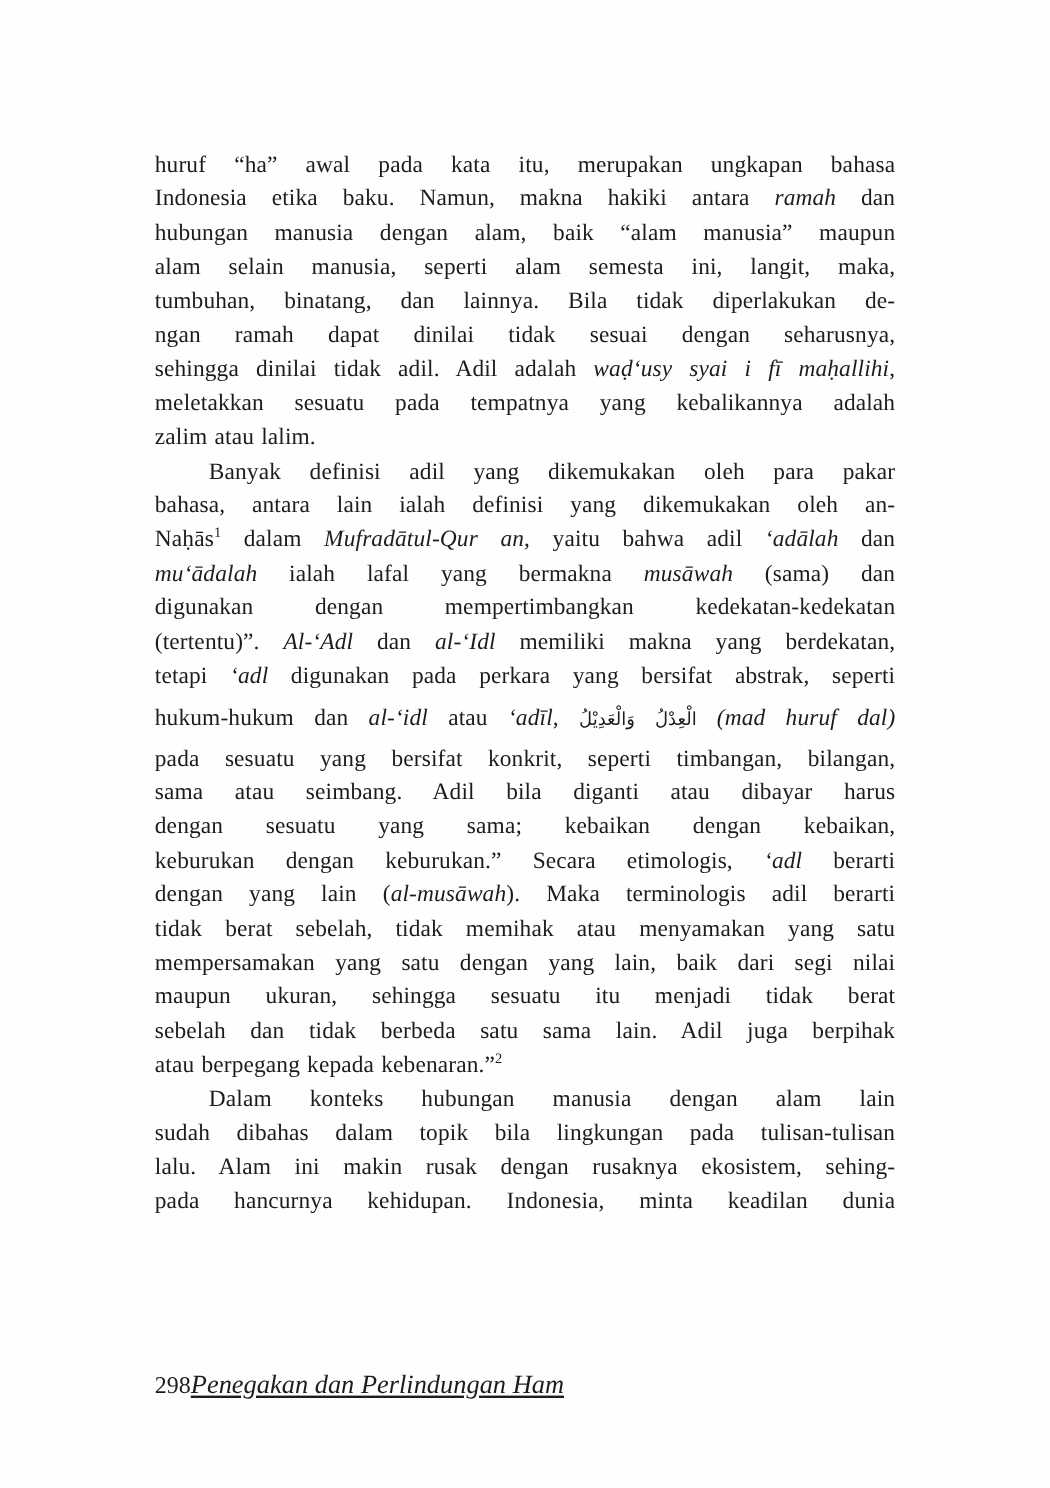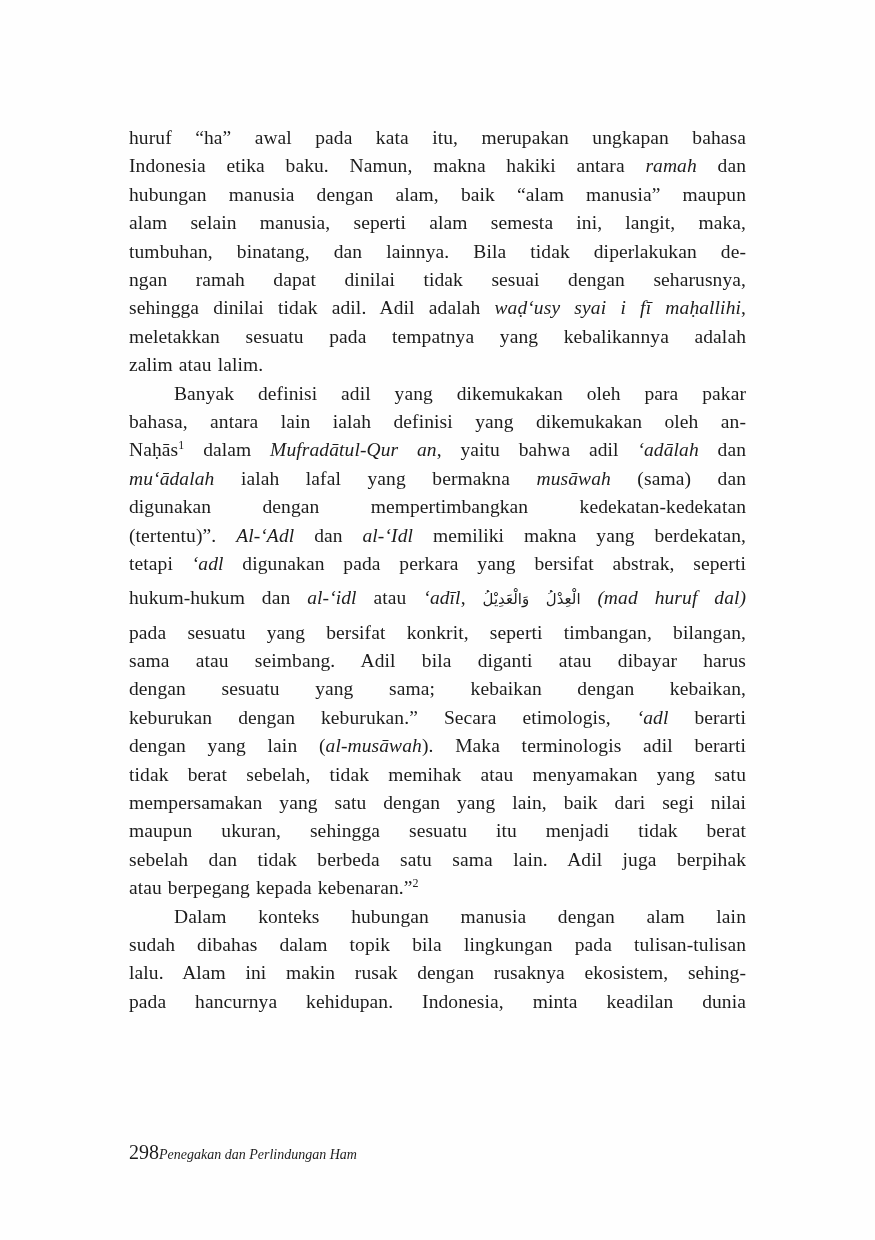--- a/index.html
+++ b/index.html
@@ -55,22 +55,23 @@
     left: 129px;
     width: 617px;
     top: 1141px;
     display: flex;
     align-items: baseline;
   }
   .page-number {
     font-size: 20px;
   }
   .running-title {
-    font-size: 14px;
+    font-size: 22px;
     font-style: italic;
+    text-decoration: underline;
   }
 </style>
 </head>
 <body>
 
 <div class="page">
   <div class="text-block">
       <div class="line"><span class="rg">huruf “ha” awal pada kata itu, merupakan ungkapan bahasa</span></div>
       <div class="line"><span class="rg">Indonesia etika baku. Namun, makna hakiki antara </span><span class="it">ramah</span><span class="rg"> dan</span></div>
       <div class="line"><span class="rg">hubungan manusia dengan alam, baik “alam manusia” maupun</span></div>

